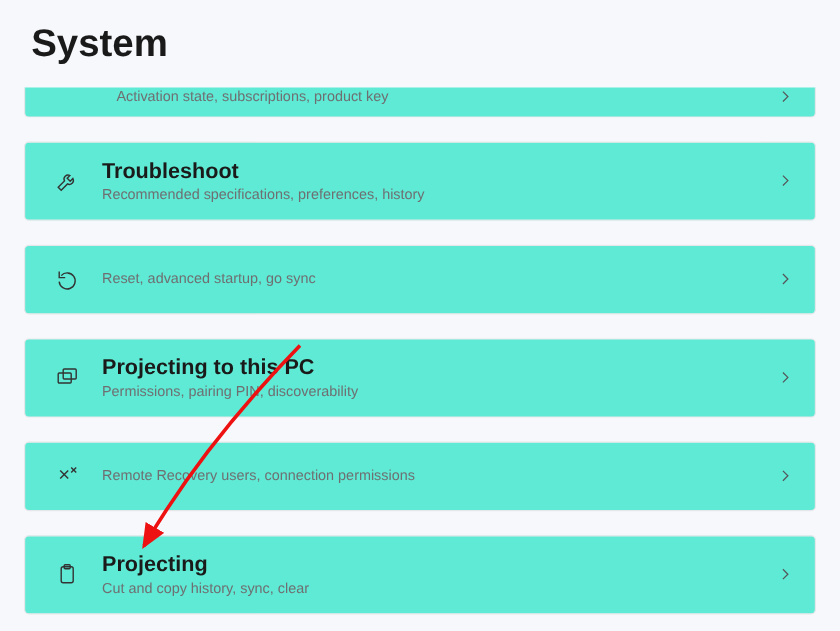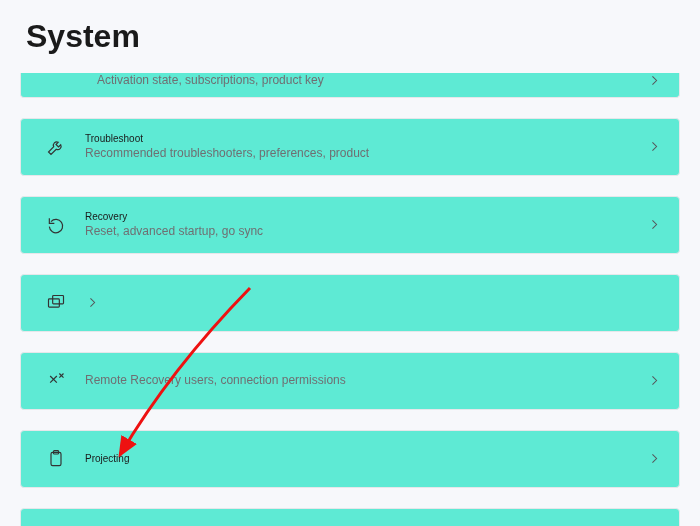--- a/index.html
+++ b/index.html
@@ -49,22 +49,22 @@
       align-items: center;
       justify-content: center;
       color: #333;
       margin-left: 10px;
     }
     .card-text {
       flex: 1;
       min-width: 0;
     }
     .card-title {
-      font-size: 10px;
-      font-weight: 400;
+      font-size: 18px;
+      font-weight: 700;
       color: #1a1a1a;
       line-height: 1.3;
     }
     .card-subtitle {
       font-size: 12px;
       color: #6f6f72;
       line-height: 1.3;
       margin-top: 1px;
     }
     .chevron {
@@ -103,54 +103,57 @@
   </div>
 
   <div class="setting-card">
     <span class="card-icon">
       <svg viewBox="0 0 24 24" width="20" height="20" fill="none" stroke="currentColor" stroke-width="1.4">
           <path d="M14.7 6.3a4 4 0 0 0-5.4 5.4L3 18l3 3 6.3-6.3a4 4 0 0 0 5.4-5.4L15 12l-3-3 2.7-2.7z"></path>
         </svg>
     </span>
     <div class="card-text">
       <div class="card-title">Troubleshoot</div>
-      <div class="card-subtitle">Recommended troubleshooters, preferences, product</div>
+      <div class="card-subtitle">Recommended specifications, preferences, history</div>
     </div>
     <span class="chevron">
       <svg viewBox="0 0 16 16" width="11" height="11" fill="none" stroke="currentColor" stroke-width="1.5">
           <path d="M5 2 L11 8 L5 14"></path>
         </svg>
     </span>
   </div>
 
   <div class="setting-card">
     <span class="card-icon">
       <svg viewBox="0 0 24 24" width="20" height="20" fill="none" stroke="currentColor" stroke-width="1.4">
           <path d="M4 14a8 8 0 1 0 2-6"></path>
           <path d="M4 4 L4 10 L10 10"></path>
         </svg>
     </span>
     <div class="card-text">
-      <div class="card-title">Recovery</div>
       <div class="card-subtitle">Reset, advanced startup, go sync</div>
     </div>
     <span class="chevron">
       <svg viewBox="0 0 16 16" width="11" height="11" fill="none" stroke="currentColor" stroke-width="1.5">
           <path d="M5 2 L11 8 L5 14"></path>
         </svg>
     </span>
   </div>
 
   <div class="setting-card">
     <span class="card-icon">
       <svg viewBox="0 0 24 24" width="20" height="20" fill="none" stroke="currentColor" stroke-width="1.4">
           <rect x="3" y="7" width="13" height="10" rx="1"></rect>
           <rect x="8" y="3" width="13" height="10" rx="1"></rect>
         </svg>
     </span>
+    <div class="card-text">
+      <div class="card-title">Projecting to this PC</div>
+      <div class="card-subtitle">Permissions, pairing PIN, discoverability</div>
+    </div>
     <span class="chevron">
       <svg viewBox="0 0 16 16" width="11" height="11" fill="none" stroke="currentColor" stroke-width="1.5">
           <path d="M5 2 L11 8 L5 14"></path>
         </svg>
     </span>
   </div>
 
   <div class="setting-card">
     <span class="card-icon">
       <svg viewBox="0 0 24 24" width="20" height="20" fill="none" stroke="currentColor" stroke-width="1.4">
@@ -172,20 +175,21 @@
 
   <div class="setting-card">
     <span class="card-icon">
       <svg viewBox="0 0 24 24" width="20" height="20" fill="none" stroke="currentColor" stroke-width="1.4">
           <rect x="6" y="4" width="12" height="16" rx="2"></rect>
           <rect x="9" y="2" width="6" height="4" rx="1"></rect>
         </svg>
     </span>
     <div class="card-text">
       <div class="card-title">Projecting</div>
+      <div class="card-subtitle">Cut and copy history, sync, clear</div>
     </div>
     <span class="chevron">
       <svg viewBox="0 0 16 16" width="11" height="11" fill="none" stroke="currentColor" stroke-width="1.5">
           <path d="M5 2 L11 8 L5 14"></path>
         </svg>
     </span>
   </div>
 
   <div class="setting-card">
     <span class="card-icon">

